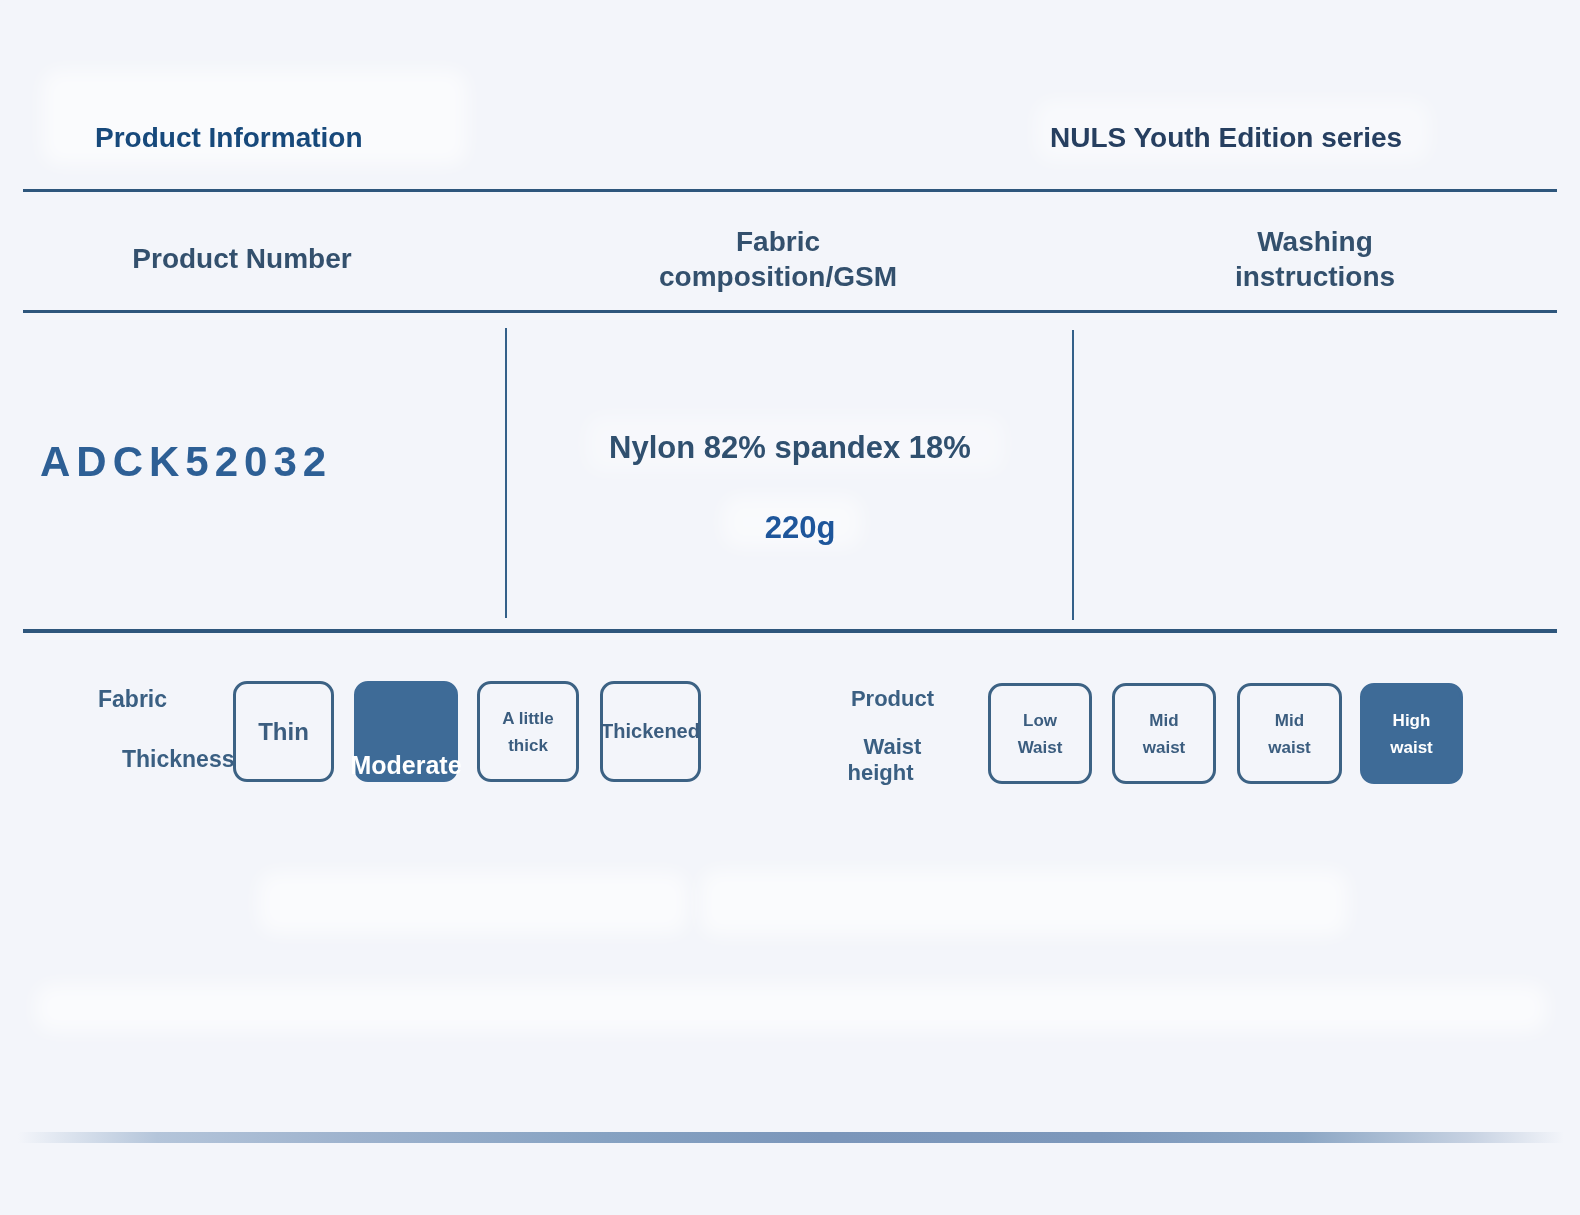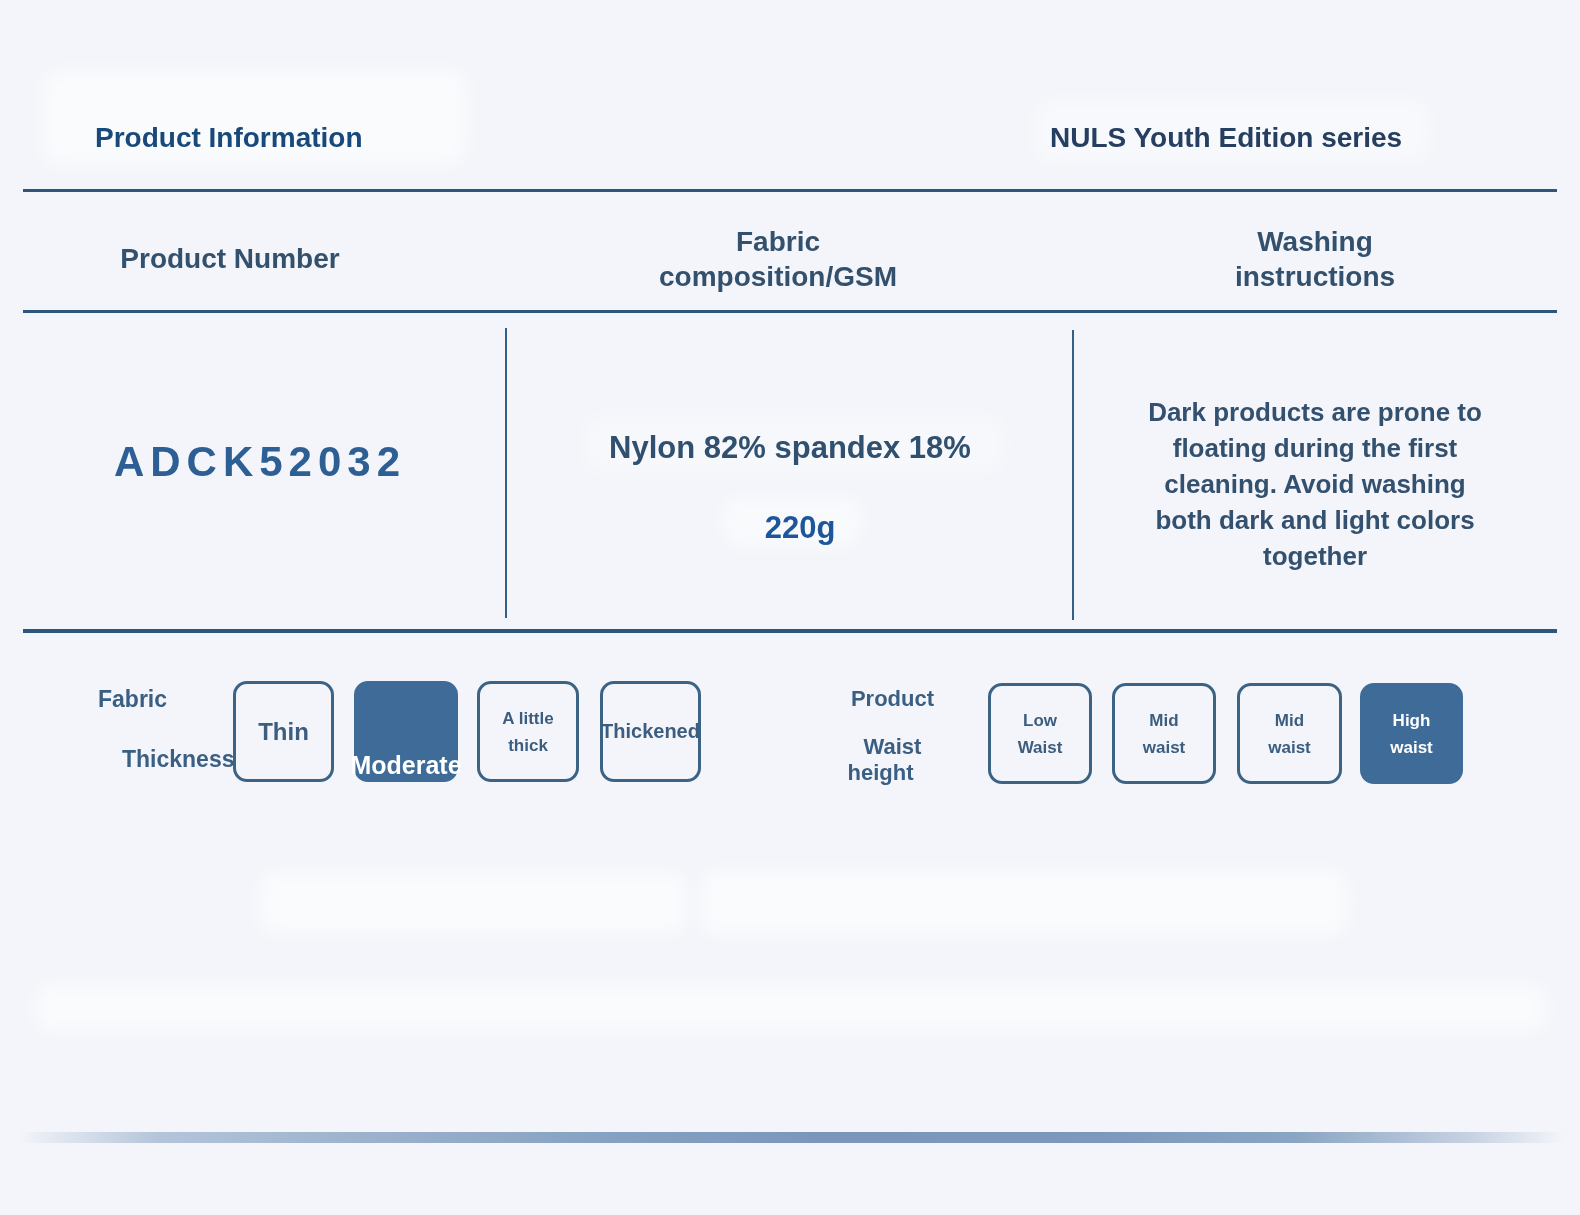--- a/index.html
+++ b/index.html
@@ -13,21 +13,21 @@
   .blob {
     position:absolute; background:rgba(255,255,255,0.6);
     filter:blur(9px); border-radius:18px; pointer-events:none;
   }
   .hline { position:absolute; height:3px; background:#2e567c; }
   .vline { position:absolute; width:2px; background:#336089; }
   .page-title { font-size:28px; color:#17497b; white-space:nowrap; }
   .series-title { font-size:28px; color:#263f60; white-space:nowrap; }
   .col-head { font-size:28px; line-height:35px; text-align:center; color:#33506d; }
   .product-number {
-    font-size:42px; letter-spacing:6px; text-align:center;
+    font-size:42px; letter-spacing:6px; 
     color:#2d5f95; white-space:nowrap;
   }
   .fabric-comp { font-size:31px; text-align:center; color:#30506f; white-space:nowrap; }
   .gsm { font-size:31px; text-align:center; color:#1e569b; }
   .washing { font-size:26px; line-height:36px; text-align:center; color:#33516e; }
   .group-label { font-size:23px; color:#3a5f82; white-space:nowrap; }
   .group-label-c { font-size:22px; color:#3a5f82; text-align:center; }
   .opt {
     position:absolute; box-sizing:border-box; height:101px;
     border:3px solid #3c6284; border-radius:14px;
@@ -58,33 +58,32 @@
   <div class="blob" style="left:700px; top:870px; width:648px; height:66px;"></div>
   <div class="blob" style="left:35px; top:984px; width:1512px; height:48px;"></div>
 
   <div class="abs page-title" style="left:95px; top:122px;">Product Information</div>
   <div class="abs series-title" style="left:1050px; top:122px;">NULS Youth Edition series</div>
 
   <div class="hline" style="left:23px; top:189px; width:1534px;"></div>
   <div class="hline" style="left:23px; top:310px; width:1534px;"></div>
   <div class="hline" style="left:23px; top:629px; width:1534px; height:4px;"></div>
 
-  <div class="abs col-head" style="left:10px; top:241px; width:440px;">Product Number</div>
+  <div class="abs col-head" style="left:22px; top:241px; width:440px;">Product Number</div>
   <div class="abs col-head" style="left:648px; top:224px; width:260px;">Fabric composition/GSM</div>
   <div class="abs col-head" style="left:1215px; top:224px; width:200px;">Washing instructions</div>
 
   <div class="vline" style="left:505px; top:328px; height:290px;"></div>
   <div class="vline" style="left:1072px; top:330px; height:290px;"></div>
 
   <div class="abs product-number" style="left:40px; top:438px; width:440px;">ADCK52032</div>
 
   <div class="abs fabric-comp" style="left:570px; top:430px; width:440px;">Nylon 82% spandex 18%</div>
   <div class="abs gsm" style="left:580px; top:510px; width:440px;">220g</div>
 
-  <div class="abs washing" style="left:1145px; top:394px; width:340px;">Dark products are prone to floating during the first cleaning. Avoid washing both dark and light colors together</div>
 
   <div class="abs group-label" style="left:98px; top:686px;">Fabric</div>
   <div class="abs group-label" style="left:98px; top:746px;margin-left:24px;">Thickness</div>
 
   <div class="opt f24" style="left:233px; top:681px; width:101px;">
     <span>Thin</span>
   </div>
   <div class="opt sel f25" style="left:354px; top:681px; width:104px;">
     <span class="nowrap">Moderate</span>
   </div>

